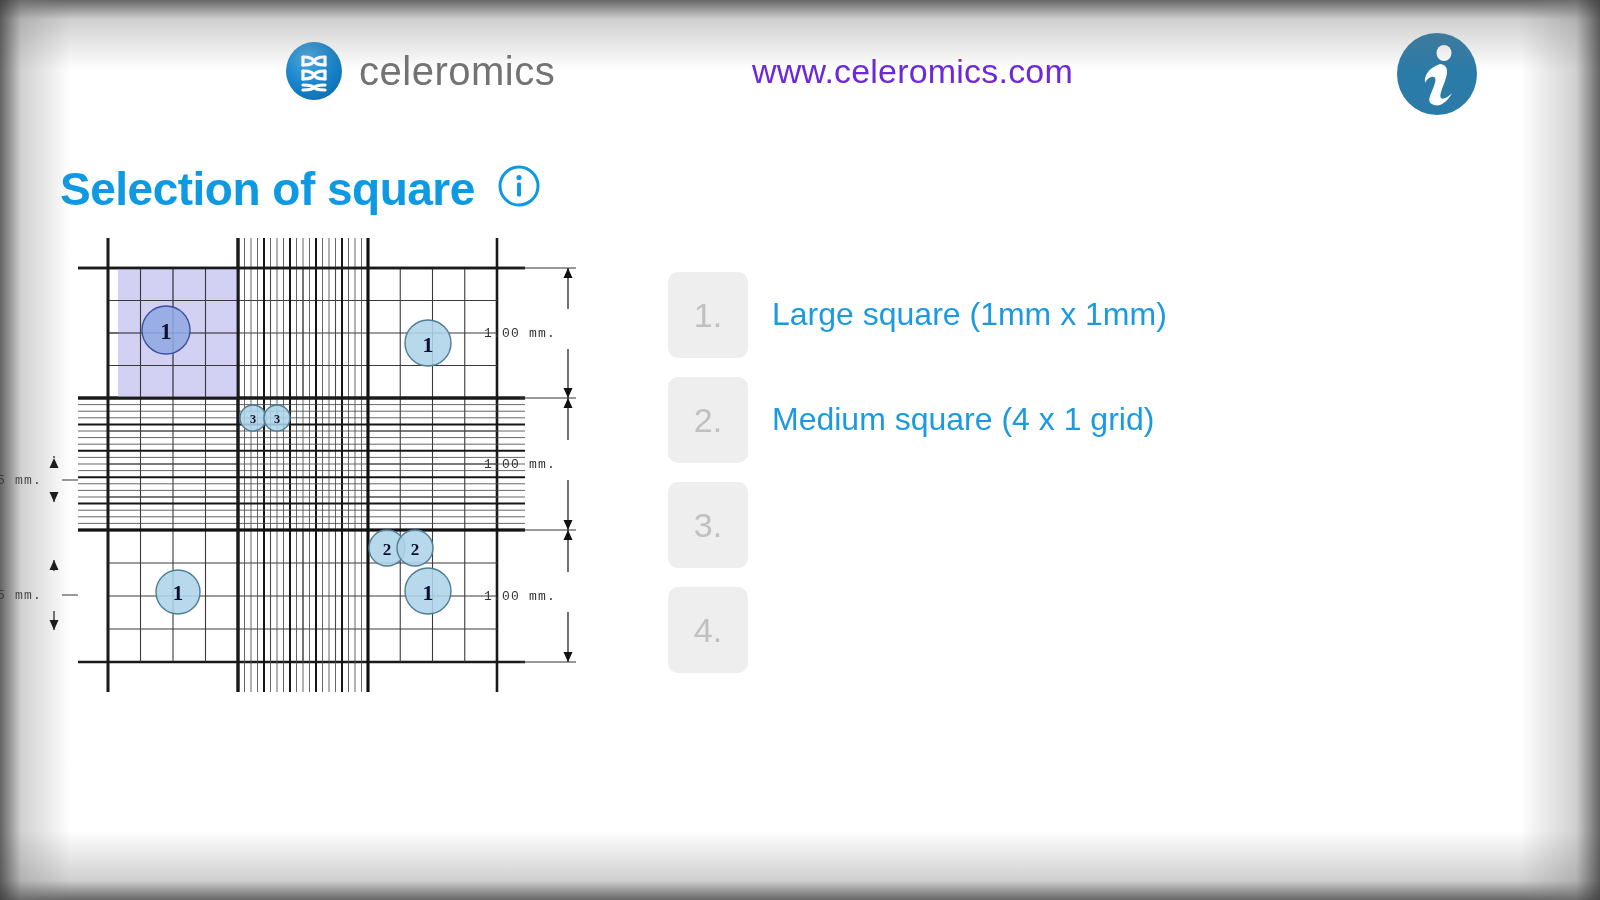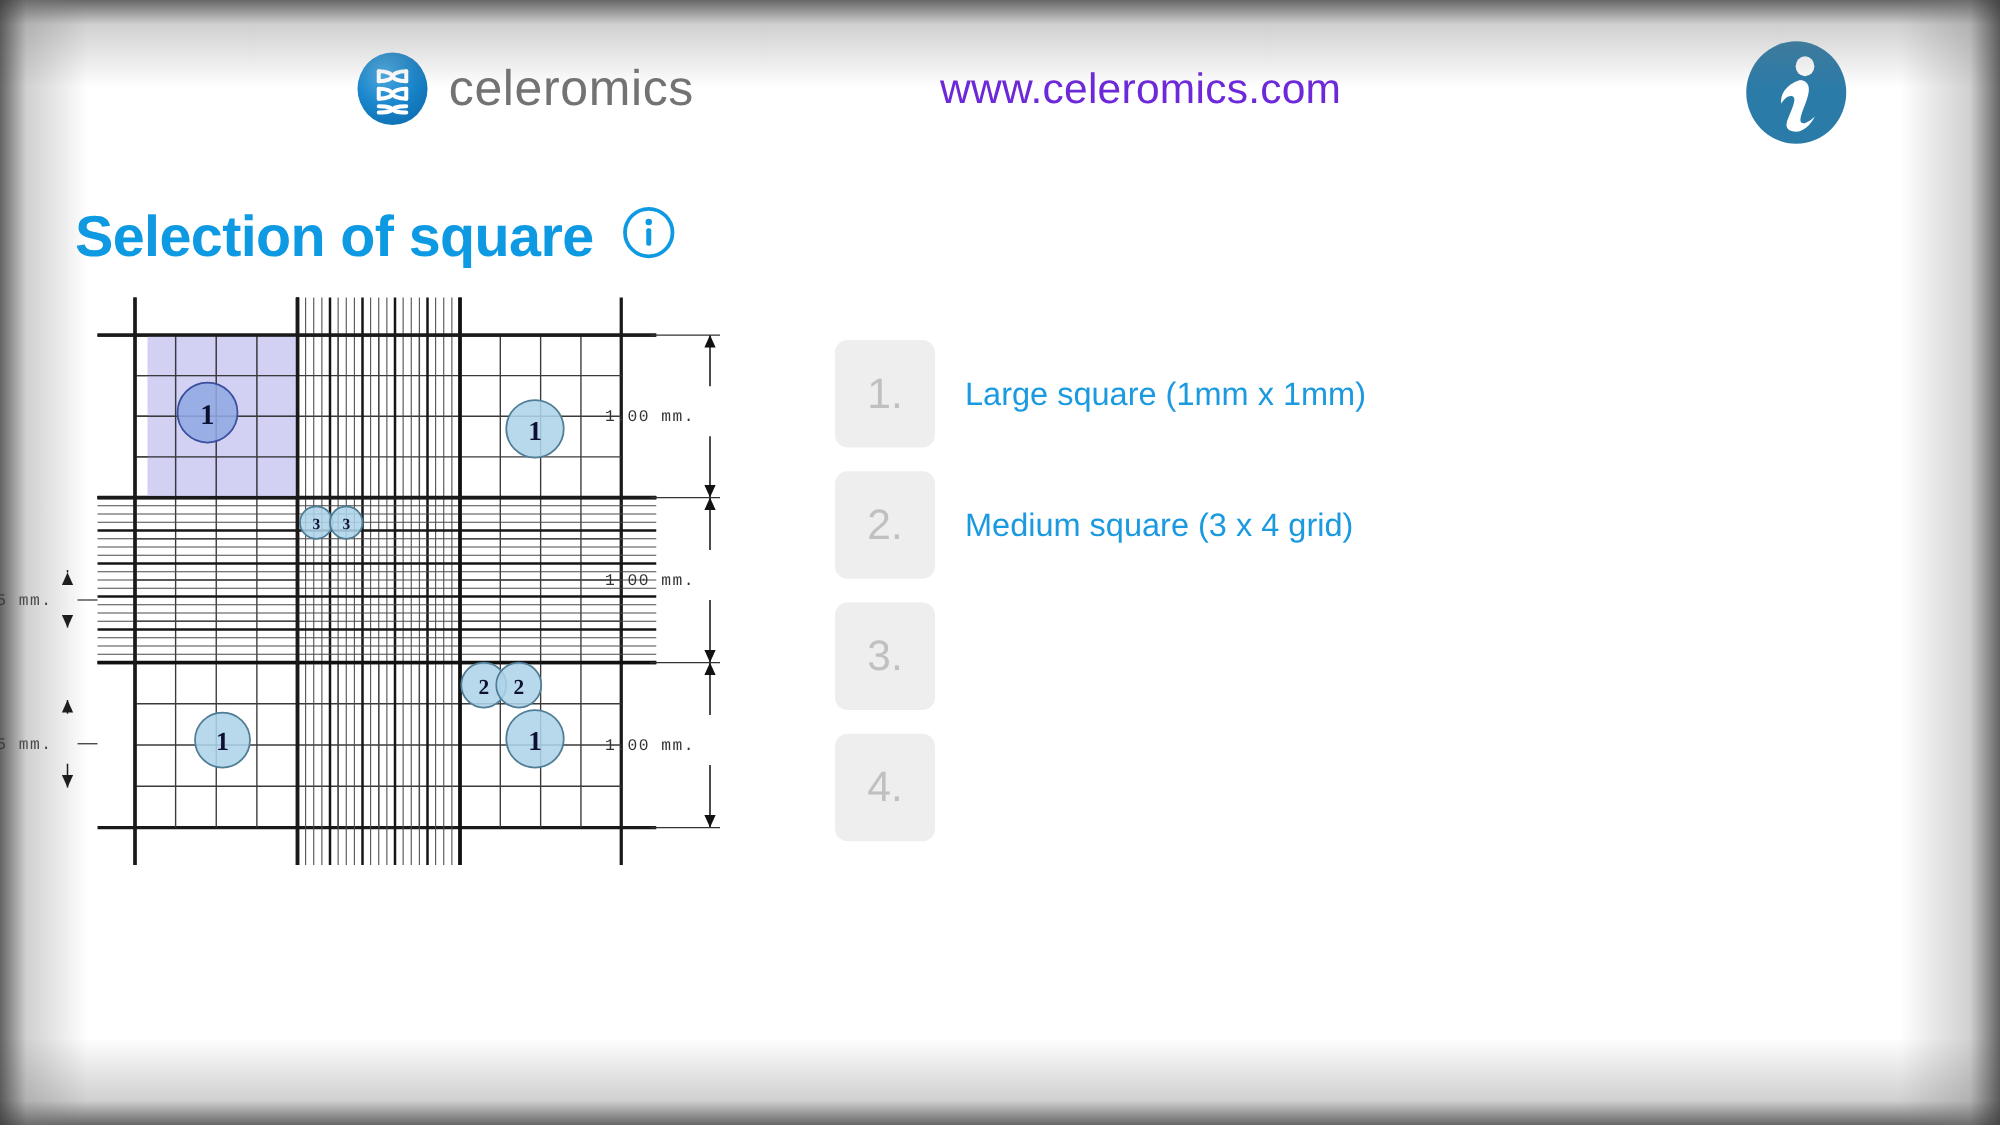--- a/index.html
+++ b/index.html
@@ -126,21 +126,21 @@
     color: #c0c0c0;
     font-size: 34px;
     font-weight: 400;
     display: flex;
     align-items: center;
     justify-content: center;
     flex: 0 0 auto;
   }
   .legend-label {
     margin-left: 24px;
-    font-size: 26px;
+    font-size: 32px;
     color: #1b9ae0;
     white-space: nowrap;
     line-height: 1.1;
   }
 
   
   #diagram {
     position: absolute;
     left: 0px;
     top: 230px;
@@ -207,21 +207,21 @@
 
   <div id="legend">
 
     <div class="legend-item">
       <div class="legend-num">1.</div>
       <div class="legend-label">Large square (1mm x 1mm)</div>
     </div>
 
     <div class="legend-item">
       <div class="legend-num">2.</div>
-      <div class="legend-label">Medium square (3 x 4 grid)</div>
+      <div class="legend-label">Medium square (4 x 1 grid)</div>
     </div>
 
     <div class="legend-item">
       <div class="legend-num">3.</div>
     </div>
 
     <div class="legend-item">
       <div class="legend-num">4.</div>
     </div>
 

